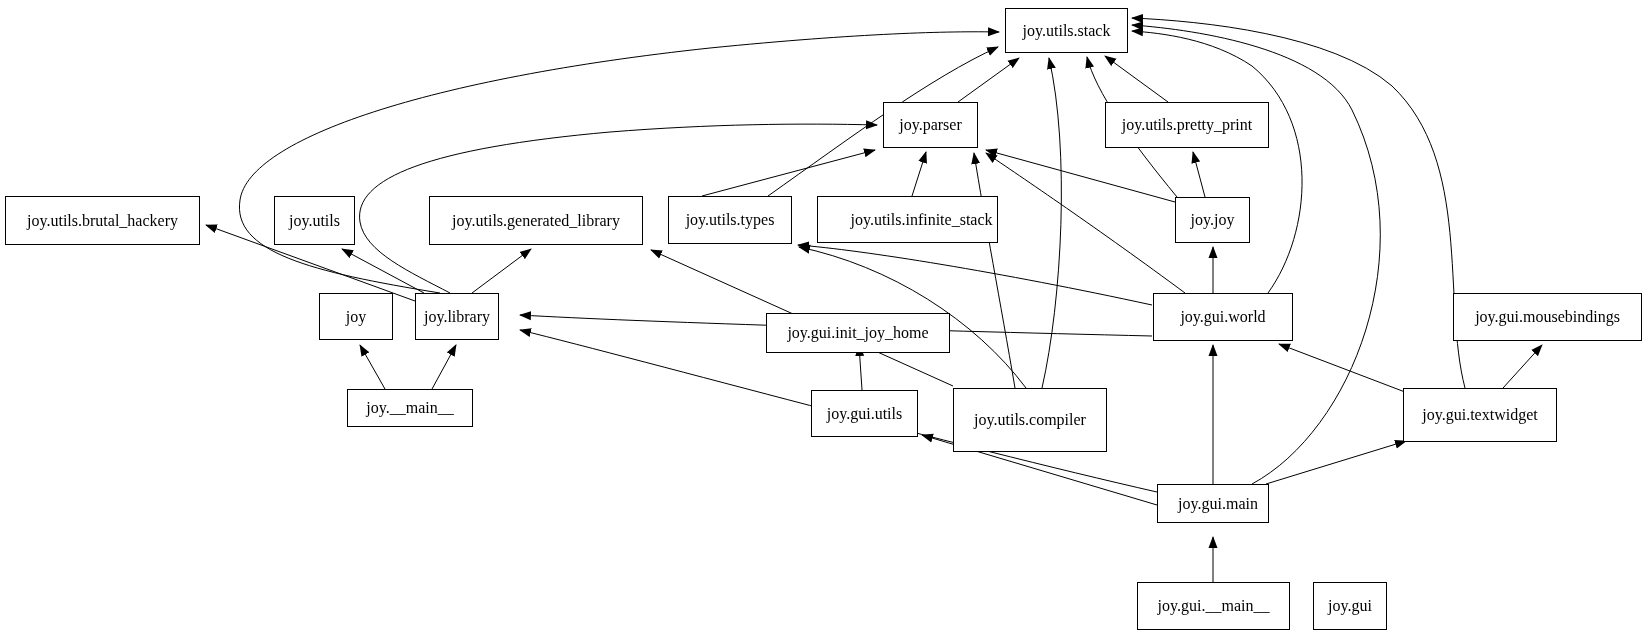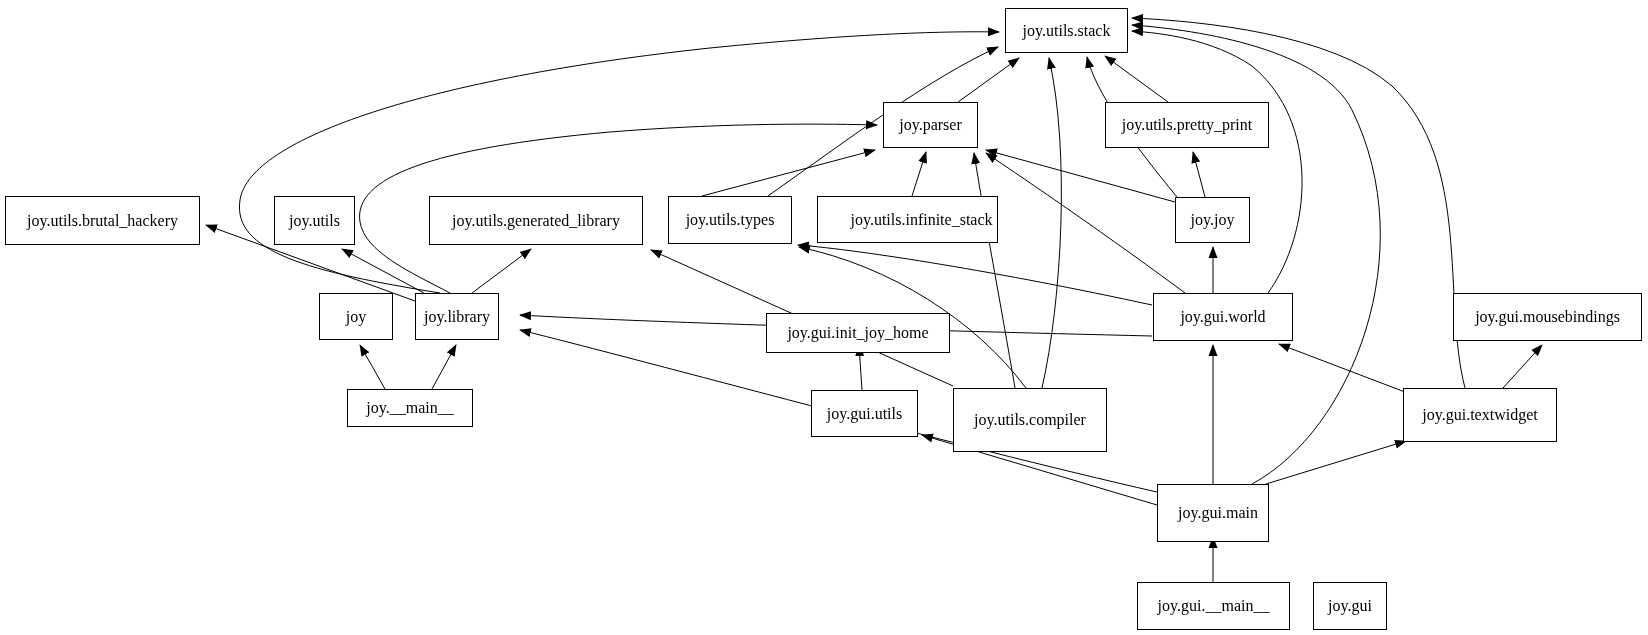--- a/index.html
+++ b/index.html
@@ -135,21 +135,21 @@
       </div>
       <div class="node" style="left: 811px; top: 390px; width: 107px; height: 47px;">
         <span>joy.gui.utils</span>
       </div>
       <div class="node" style="left: 953px; top: 388px; width: 154px; height: 64px;">
         <span>joy.utils.compiler</span>
       </div>
       <div class="node" style="left: 1403px; top: 388px; width: 154px; height: 54px;">
         <span>joy.gui.textwidget</span>
       </div>
-      <div class="node" style="left: 1157px; top: 484px; width: 112px; height: 58px; padding-left: 10px;">
+      <div class="node" style="left: 1157px; top: 484px; width: 112px; height: 39px; padding-left: 10px;">
         <span>joy.gui.main</span>
       </div>
       <div class="node" style="left: 1137px; top: 582px; width: 153px; height: 48px;">
         <span>joy.gui.__main__</span>
       </div>
       <div class="node" style="left: 1313px; top: 582px; width: 74px; height: 48px;">
         <span>joy.gui</span>
       </div>
     </div>
 </div>

